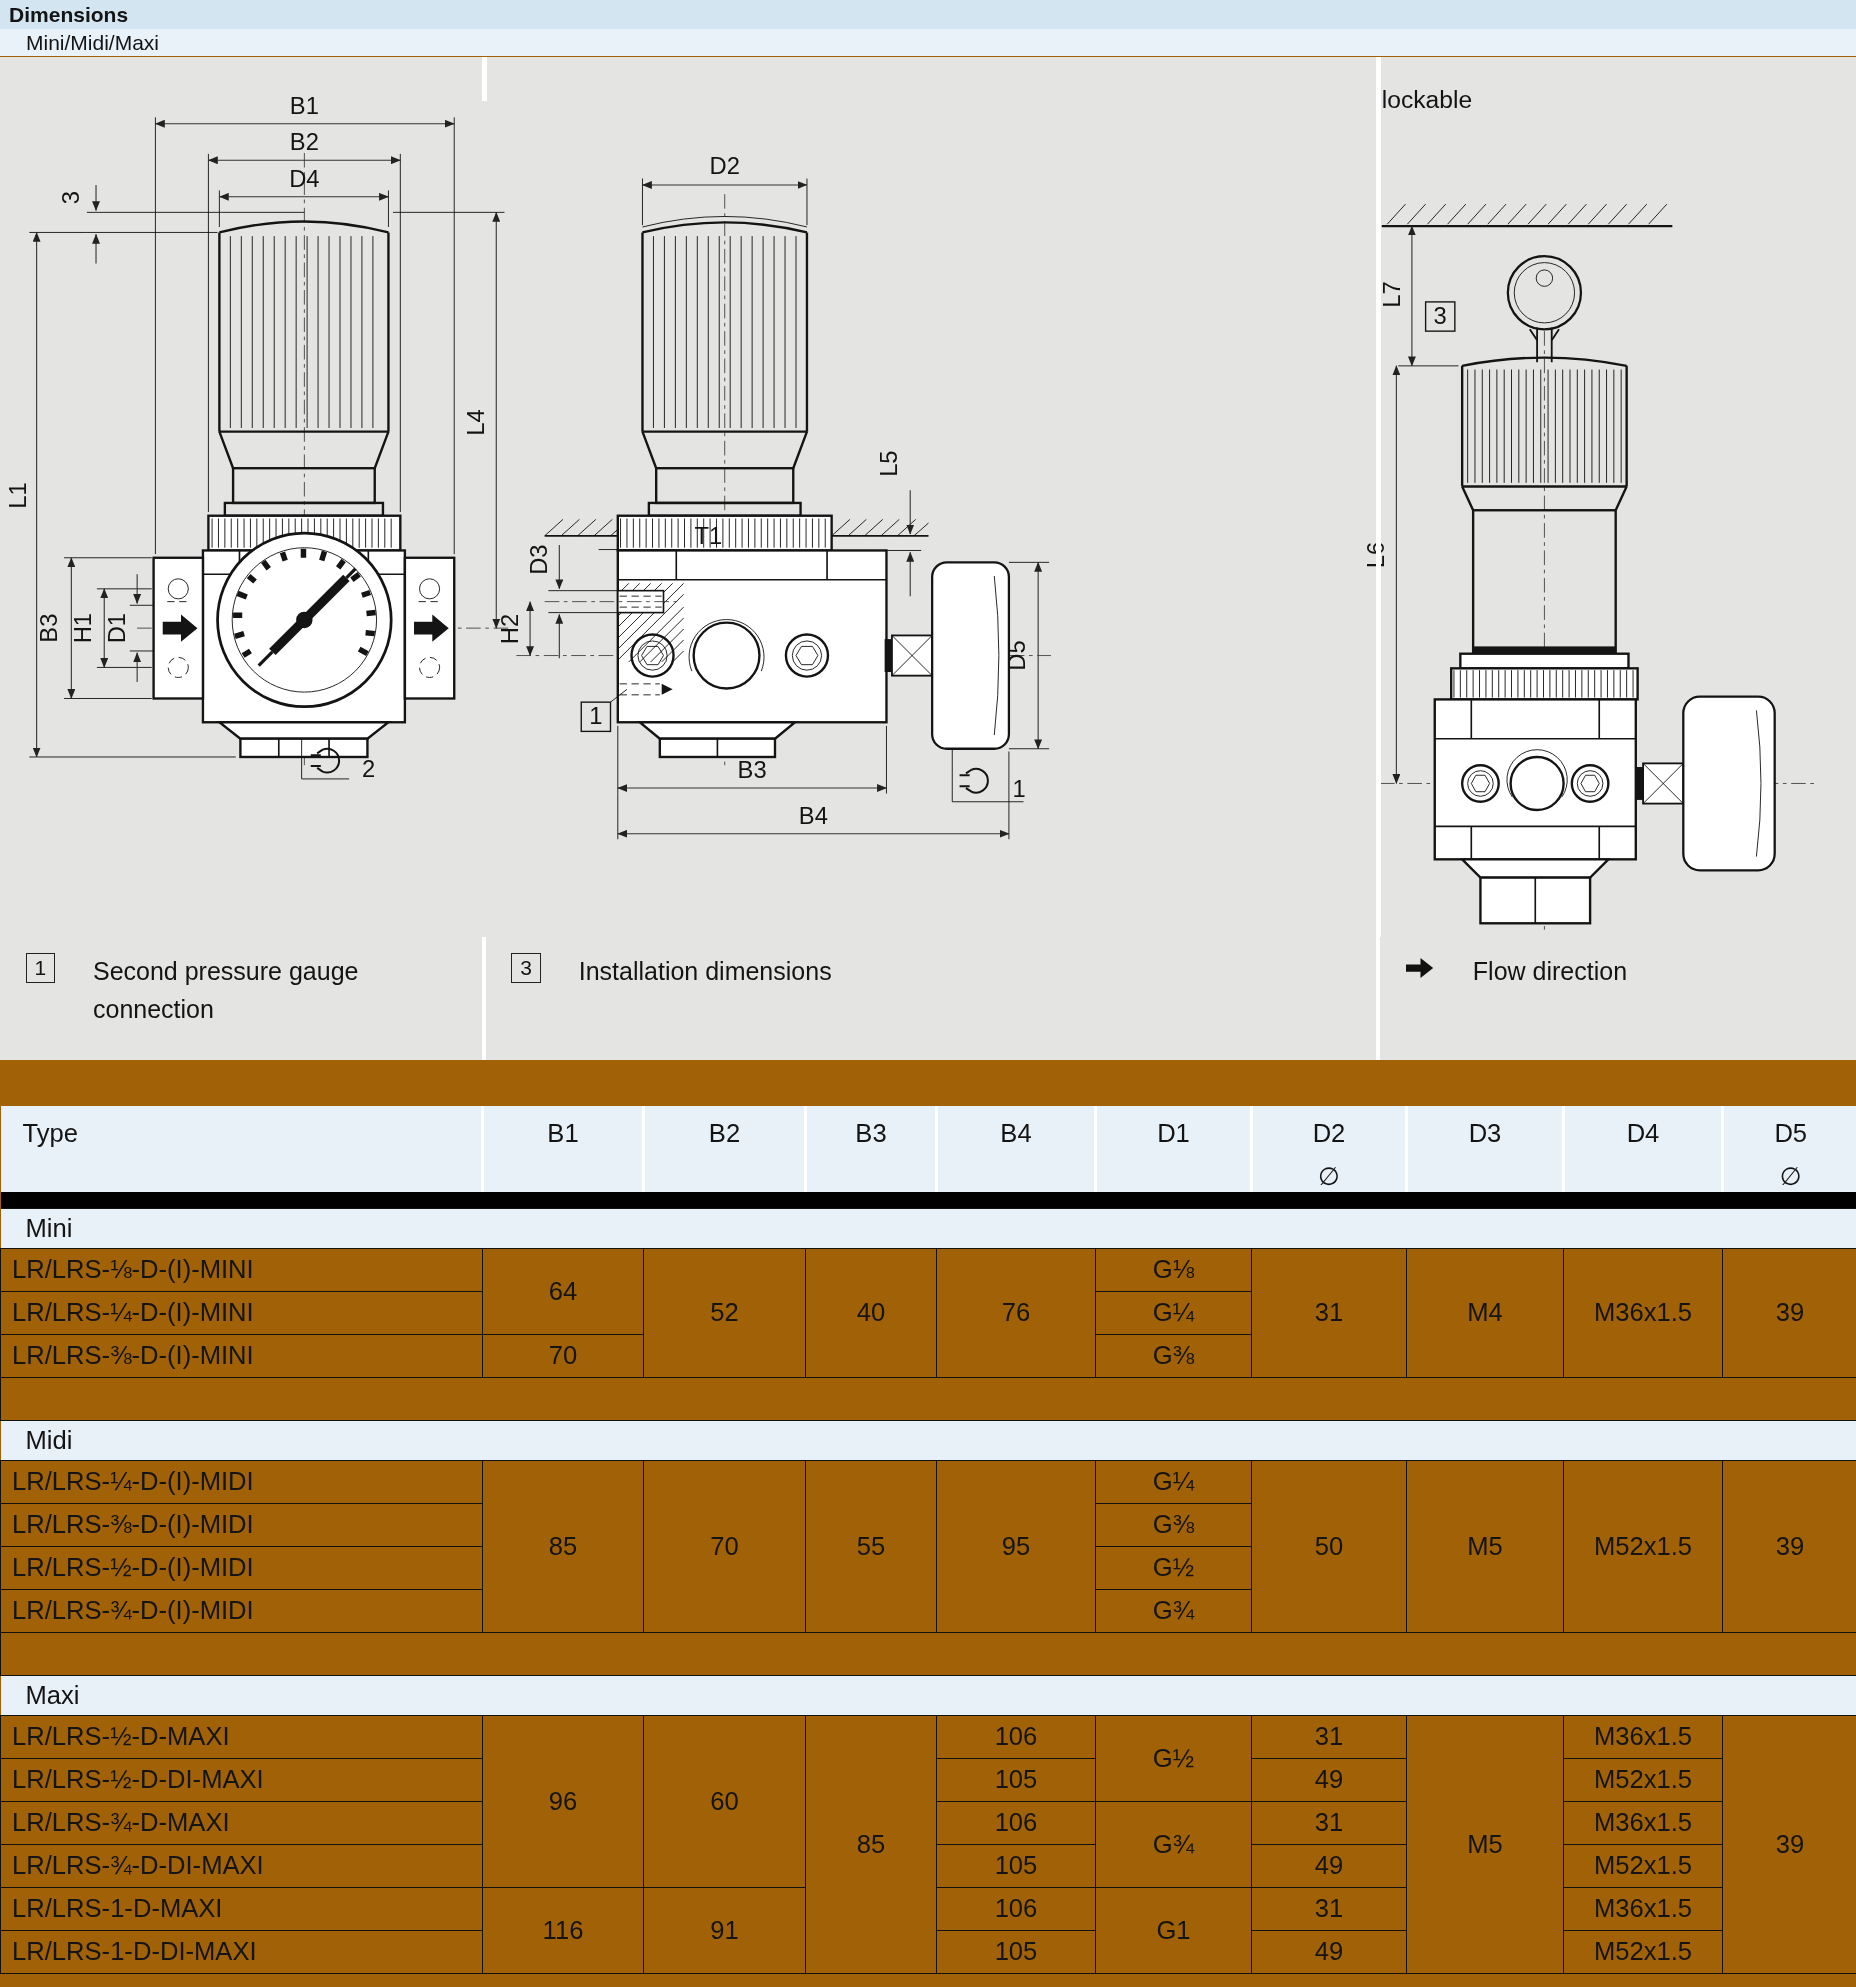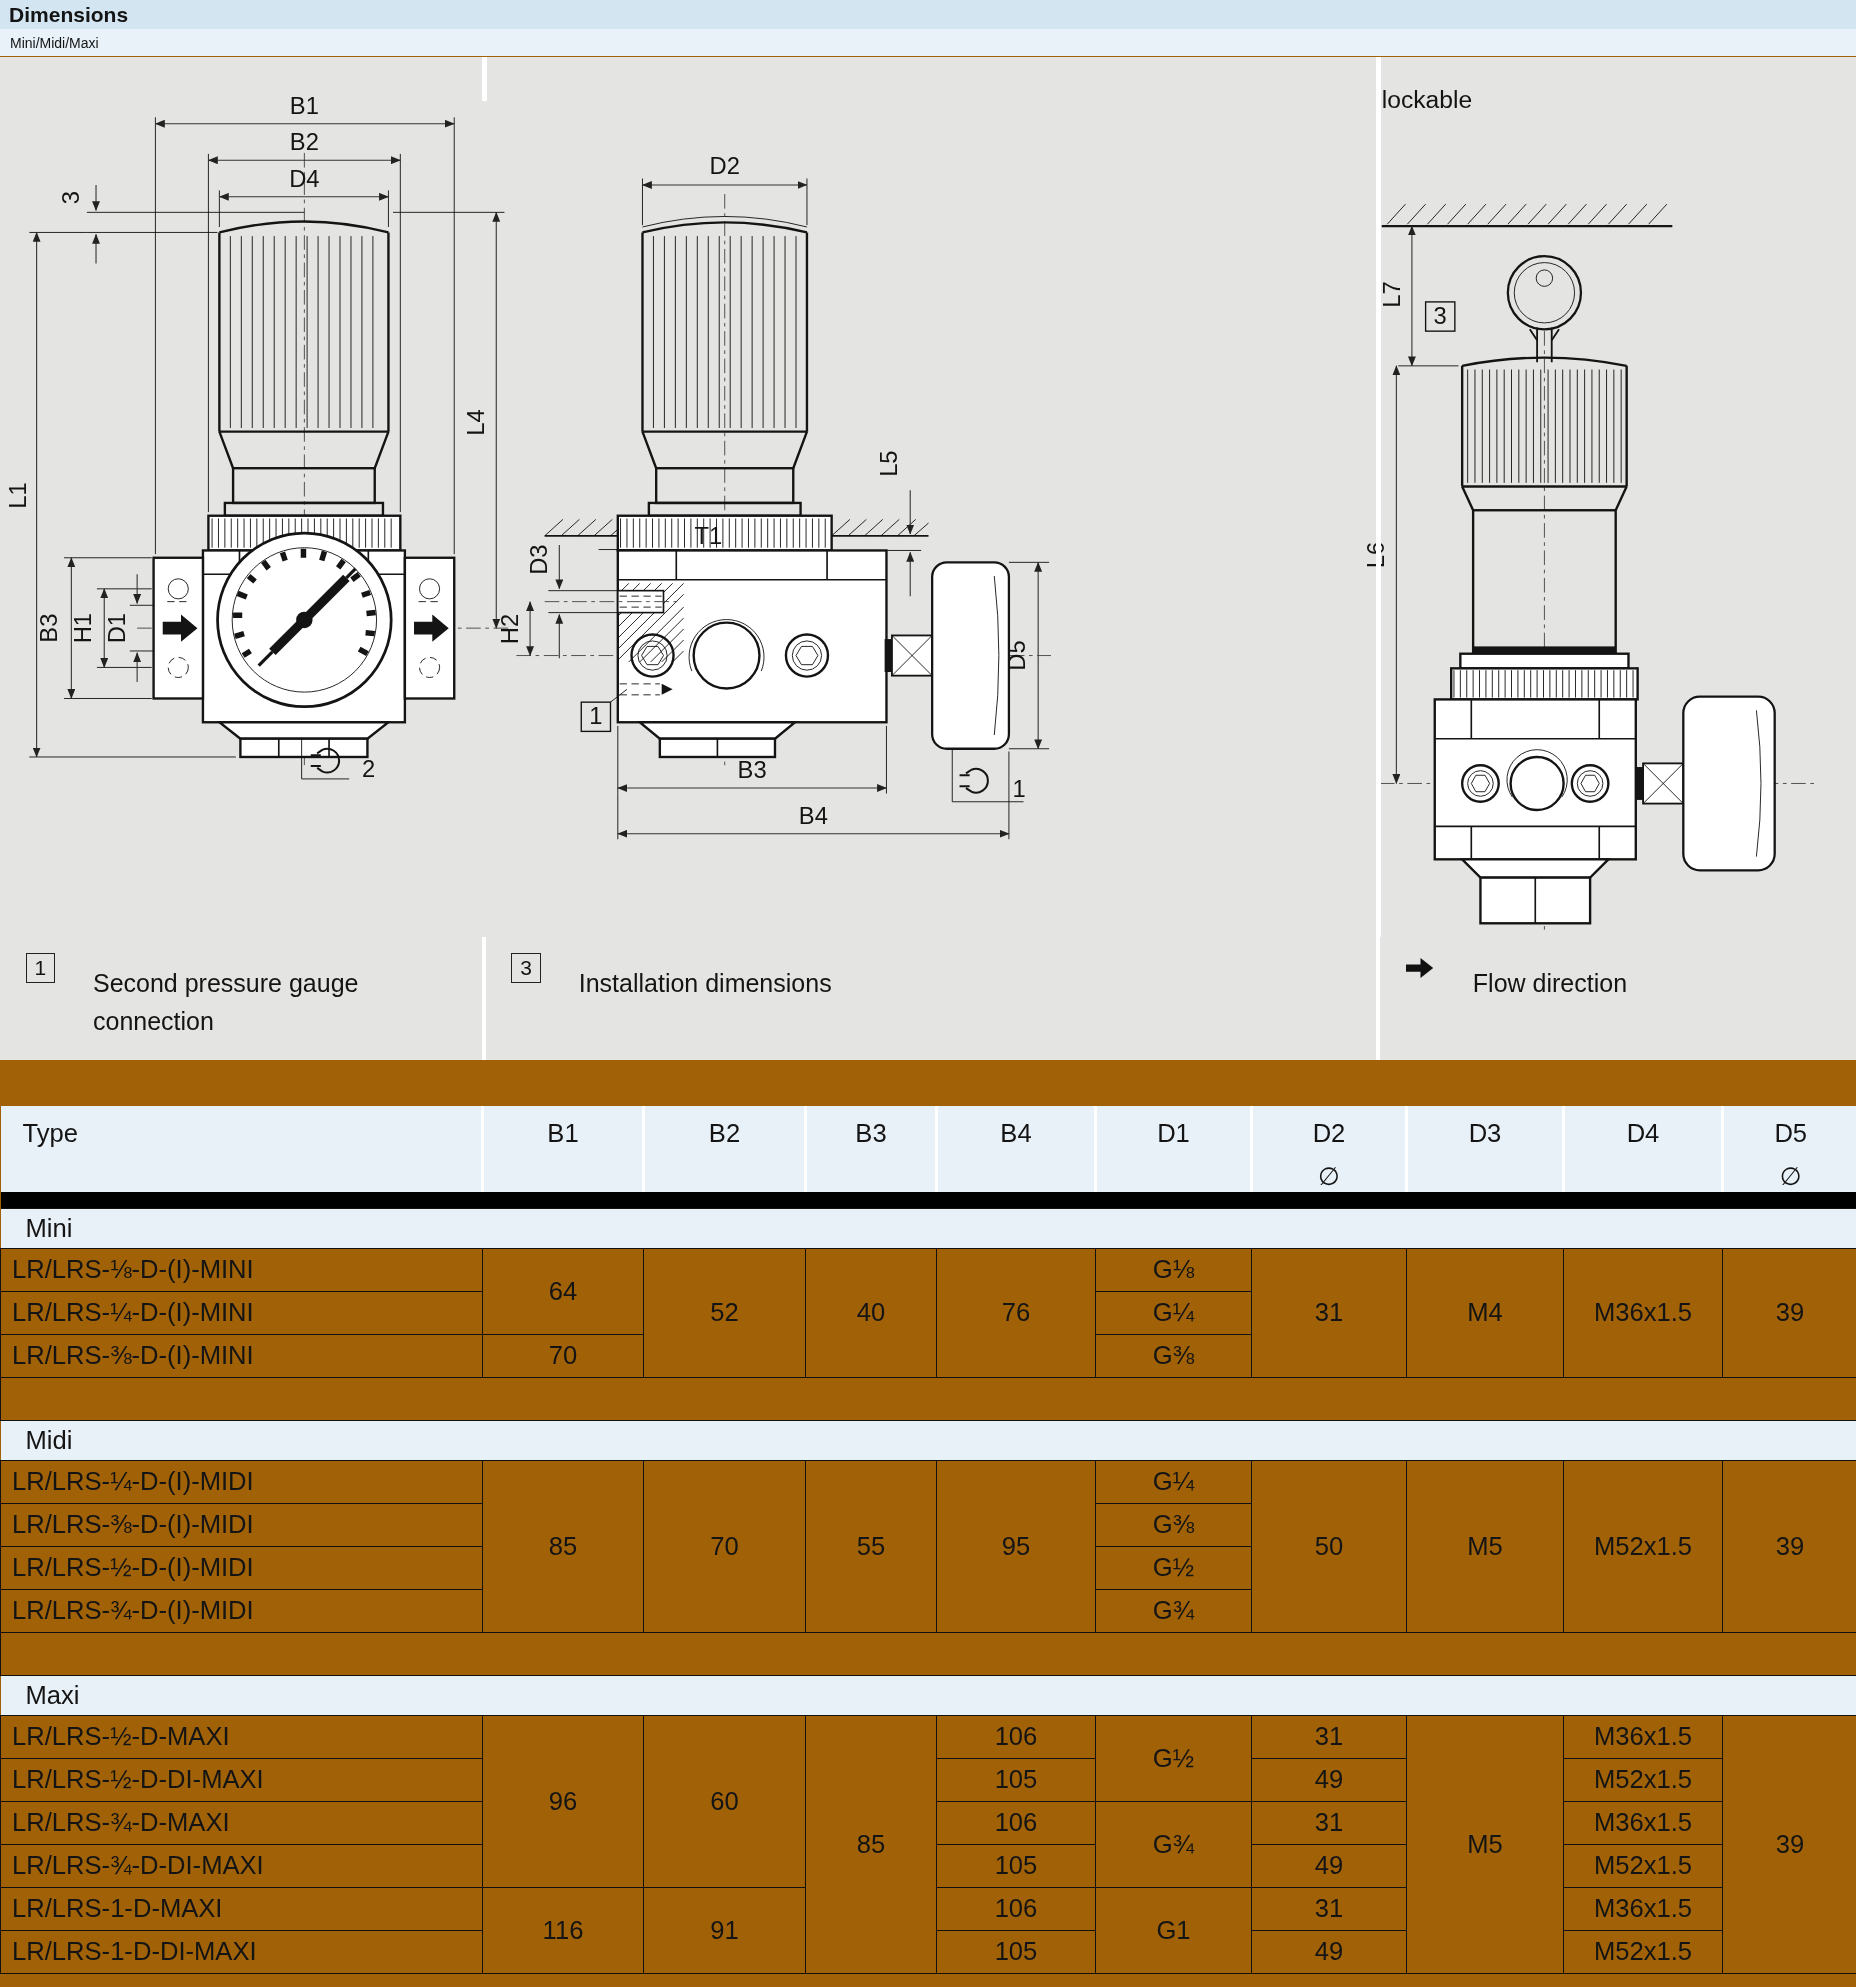--- a/index.html
+++ b/index.html
@@ -2,33 +2,33 @@
 <html style="font-size:14.6px"><head>
 <meta charset="utf-8">
 <style>
   html,body{margin:0;padding:0;background:#fff;}
   .page{position:relative;width:1857px;height:1987px;background:#a16207;overflow:hidden;
         font-family:"Liberation Sans","DejaVu Sans",sans-serif;color:#141414;}
   .titlebar{position:absolute;top:0;left:0;width:1857px;height:29px;background:#d3e5f0;
         display:flex;align-items:center;padding-left:9.1px;box-sizing:border-box;
         font-size:21px;font-weight:bold;}
   .subtitlebar{position:absolute;top:29px;left:0;width:1857px;height:27.4px;background:#e9f2f9;
-        display:flex;align-items:center;padding-left:10px;box-sizing:border-box;font-size:14px;}
+        display:flex;align-items:center;padding-left:26px;box-sizing:border-box;font-size:21px;}
   .drawarea{position:absolute;top:57px;left:0;width:1857px;height:880px;background:#e4e4e2;}
   .vdiv1{position:absolute;left:482px;top:0;width:4.6px;height:44px;background:#fff;}
   .vdiv2{position:absolute;left:1376px;top:0;width:4.6px;height:880px;background:#fff;}
   .legend{position:absolute;top:937px;left:0;width:1857px;height:123px;display:flex;}
   .lcol{background:#e4e4e2;height:123px;box-sizing:border-box;}
   .lcol1{width:482px;}
   .lcol2{width:895px;border-left:4.6px solid #fff;}
   .lcol3{width:481px;border-left:4.6px solid #fff;}
   .litem{display:flex;align-items:flex-start;padding:14.6px 0 0 25.6px;font-size:25px;line-height:1.55;}
   .nbox{flex:0 0 auto;width:27.4px;height:27.4px;border:1.8px solid #222;text-align:center;
         line-height:27.4px;font-size:21px;margin-top:1.8px;}
-  .ltext{margin-left:38px;margin-top:12px;}
+  .ltext{margin-left:38px;}
   .arrowicon{margin-top:5.5px;}
   .tablewrap{position:absolute;top:1106px;left:0;width:1857px;}
   table{border-collapse:collapse;width:1857px;table-layout:fixed;font-size:25.6px;color:#141414;}
   th{background:#e9f1f8;font-weight:normal;vertical-align:top;padding-top:12.8px;height:68px;
      border-left:3.7px solid #fff;text-align:center;}
   th.first{border-left:none;text-align:left;padding-left:22px;}
   .dia{display:block;margin-top:14.6px;font-size:25px;font-weight:normal;}
   td.blackbar{height:15.5px;background:#000;padding:0;}
   td.secbar{height:37px;background:#e9f1f8;padding-left:25px;border-top:1.8px solid #111;
      border-bottom:1.8px solid #111;}

